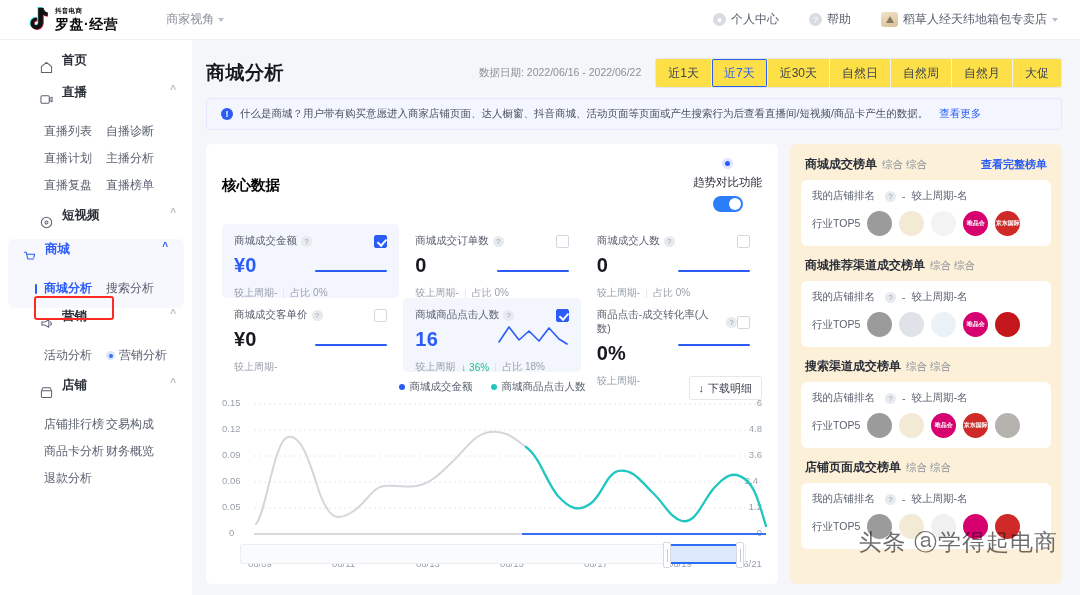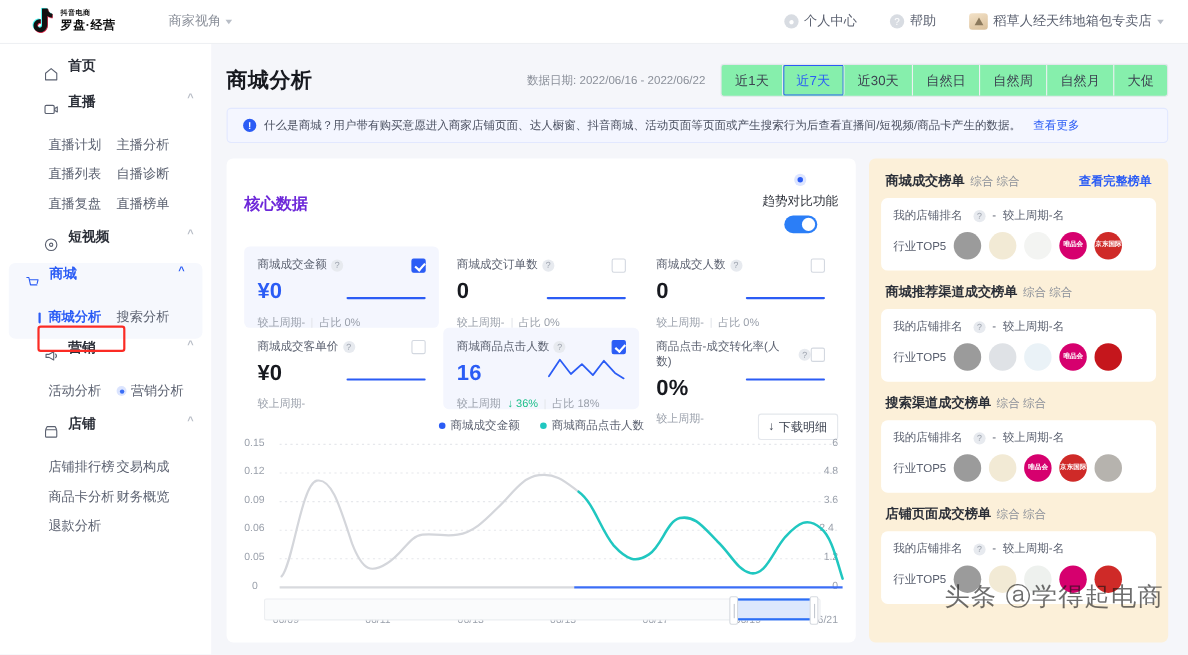--- a/index.html
+++ b/index.html
@@ -12,21 +12,21 @@
   
   .topbar {
     height: 40px; background: #fff; display: flex; align-items: center;
     border-bottom: 1px solid #eef0f3; position: relative;
   }
   .logo-wrap { display: flex; align-items: center; margin-left: 26px; gap: 7px; }
   .logo-note { width: 22px; height: 26px; position: relative; }
   .logo-note svg { display:block; }
   .logo-txt { display: flex; flex-direction: column; line-height: 1; }
   .logo-sub { font-size: 6.5px; color: #111; letter-spacing: .3px; font-weight: 700; }
-  .logo-main { font-size: 11px; font-weight: 900; color: #0b0b0b; letter-spacing: .5px; margin-top: 2px; }
+  .logo-main { font-size: 14px; font-weight: 900; color: #0b0b0b; letter-spacing: .5px; margin-top: 2px; }
   .view-select {
     margin-left: 48px; font-size: 12px; color: #8a8f99; display: flex;
     align-items: center; gap: 4px; cursor: pointer;
   }
   .caret { border-left: 3.5px solid transparent; border-right: 3.5px solid transparent;
            border-top: 4px solid #b9bec7; display:inline-block; }
   .top-right { position: absolute; right: 22px; display: flex; align-items: center; gap: 30px; }
   .top-item { display: flex; align-items: center; gap: 5px; font-size: 12px; color: #5b6170; cursor: pointer; }
   .circ-icon { width: 13px; height: 13px; border-radius: 50%; background: #d8dce2;
                color: #fff; font-size: 9px; display:flex; align-items:center; justify-content:center; }
@@ -65,21 +65,21 @@
   .red-box {
     position: absolute; border: 2px solid #fb2b24; border-radius: 3px;
     left: 34px; top: 296px; width: 80px; height: 24px; pointer-events: none; z-index: 5;
   }
   
   .main { flex: 1; padding: 0 18px 0 14px; overflow: hidden; }
   .page-head { display: flex; align-items: center; height: 58px; padding-top: 8px; }
   .page-title { font-size: 19px; font-weight: 900; color: #17191f; letter-spacing: .5px; }
   .head-right { margin-left: auto; display: flex; align-items: center; }
   .date-label { font-size: 10.5px; color: #8a8f99; margin-right: 14px; white-space: nowrap; }
-  .seg { display: flex; border: 1px solid #e4e7ec; border-radius: 3px; overflow: hidden; background: #86efac; }
+  .seg { display: flex; border: 1px solid #e4e7ec; border-radius: 3px; overflow: hidden; background: #fde047; }
   .seg-item {
     padding: 0 12px; height: 28px; line-height: 28px; font-size: 12px; color: #3c4椒; color: #3c4250;
     cursor: pointer; border-right: 1px solid #eef0f3; white-space: nowrap;
   }
   .seg-item:last-child { border-right: none; }
   .seg-item.on { color: #2b5cf5; box-shadow: inset 0 0 0 1px #2b5cf5; border-radius: 2px; }
   .notice {
     background: #f4f6ff; border: 1px solid #e2e8ff; border-radius: 4px;
     height: 32px; display: flex; align-items: center; padding: 0 14px; gap: 7px;
     font-size: 10.5px; color: #4a5061; margin-bottom: 14px;
@@ -87,21 +87,21 @@
   .notice .bang {
     width: 12px; height: 12px; border-radius: 50%; background: #2b5cf5; color: #fff;
     font-size: 9px; font-weight: 700; display:flex;align-items:center;justify-content:center; flex:none;
   }
   .notice a { color: #2b5cf5; text-decoration: none; margin-left: 4px; cursor: pointer; }
   .content-row { display: flex; gap: 12px; }
   
   .card { background: #fff; border-radius: 6px; }
   .left-card { flex: 1; padding: 14px 16px 0 16px; height: 440px; position: relative; overflow: hidden; }
   .sec-head { display: flex; align-items: center; margin-bottom: 12px; }
-  .sec-title { font-size: 14.5px; font-weight: 900; color: #6d28d9; }
+  .sec-title { font-size: 14.5px; font-weight: 900; color: #000000; }
   .trend-toggle { margin-left: auto; display: flex; align-items: center; gap: 6px; flex-direction: column; }
   .radio-on { width: 11px; height: 11px; border-radius: 50%; background: #dde5ff;
               display:flex;align-items:center;justify-content:center; }
   .radio-on::after { content:""; width:5px;height:5px;border-radius:50%;background:#2b5cf5; }
   .trend-label { font-size: 11.5px; color: #2b2f38; }
   .switch { width: 30px; height: 16px; border-radius: 9px; background: #2b7ef7; position: relative; cursor: pointer; }
   .switch::after { content:""; position:absolute; right:2px; top:2px; width:12px;height:12px;border-radius:50%;background:#fff; }
   .metrics { display: grid; grid-template-columns: repeat(3, 1fr); gap: 0 4px; }
   .metric { padding: 10px 12px 8px 12px; border-radius: 5px; position: relative; height: 74px; }
   .metric.sel { background: #f4f6fe; }
@@ -229,26 +229,26 @@
           <svg width="13" height="11" viewBox="0 0 14 11">
               <rect x="1" y="1.5" width="9" height="8" rx="1.3" fill="none" stroke="currentColor" stroke-width="1.1"></rect>
               <path d="M10.5 4.5 13 3v5l-2.5-1.5z" fill="none" stroke="currentColor" stroke-width="1.1" stroke-linejoin="round"></path>
             </svg>
         </span>
         <span>直播</span>
         <span class="chev">^</span>
       </div>
       <div class="nav-children">
         <div class="child-row">
+          <span class="child">直播列表</span>
+          <span class="child">自播诊断</span>
+        </div>
+        <div class="child-row">
           <span class="child">直播计划</span>
           <span class="child">主播分析</span>
-        </div>
-        <div class="child-row">
-          <span class="child">直播列表</span>
-          <span class="child">自播诊断</span>
         </div>
         <div class="child-row">
           <span class="child">直播复盘</span>
           <span class="child">直播榜单</span>
         </div>
       </div>
     </div>
 
     <div class="nav-group">
       <div class="nav-top">

